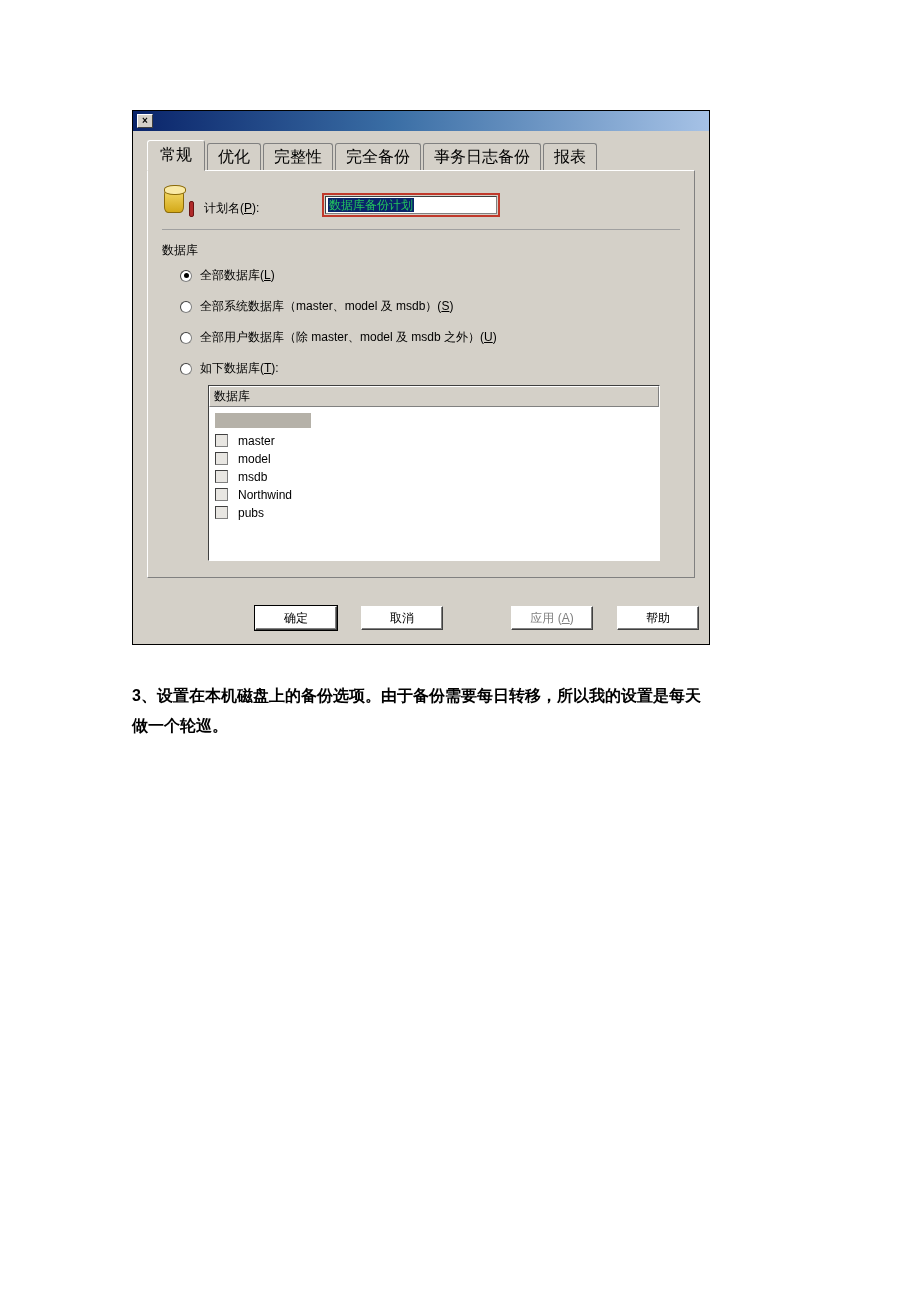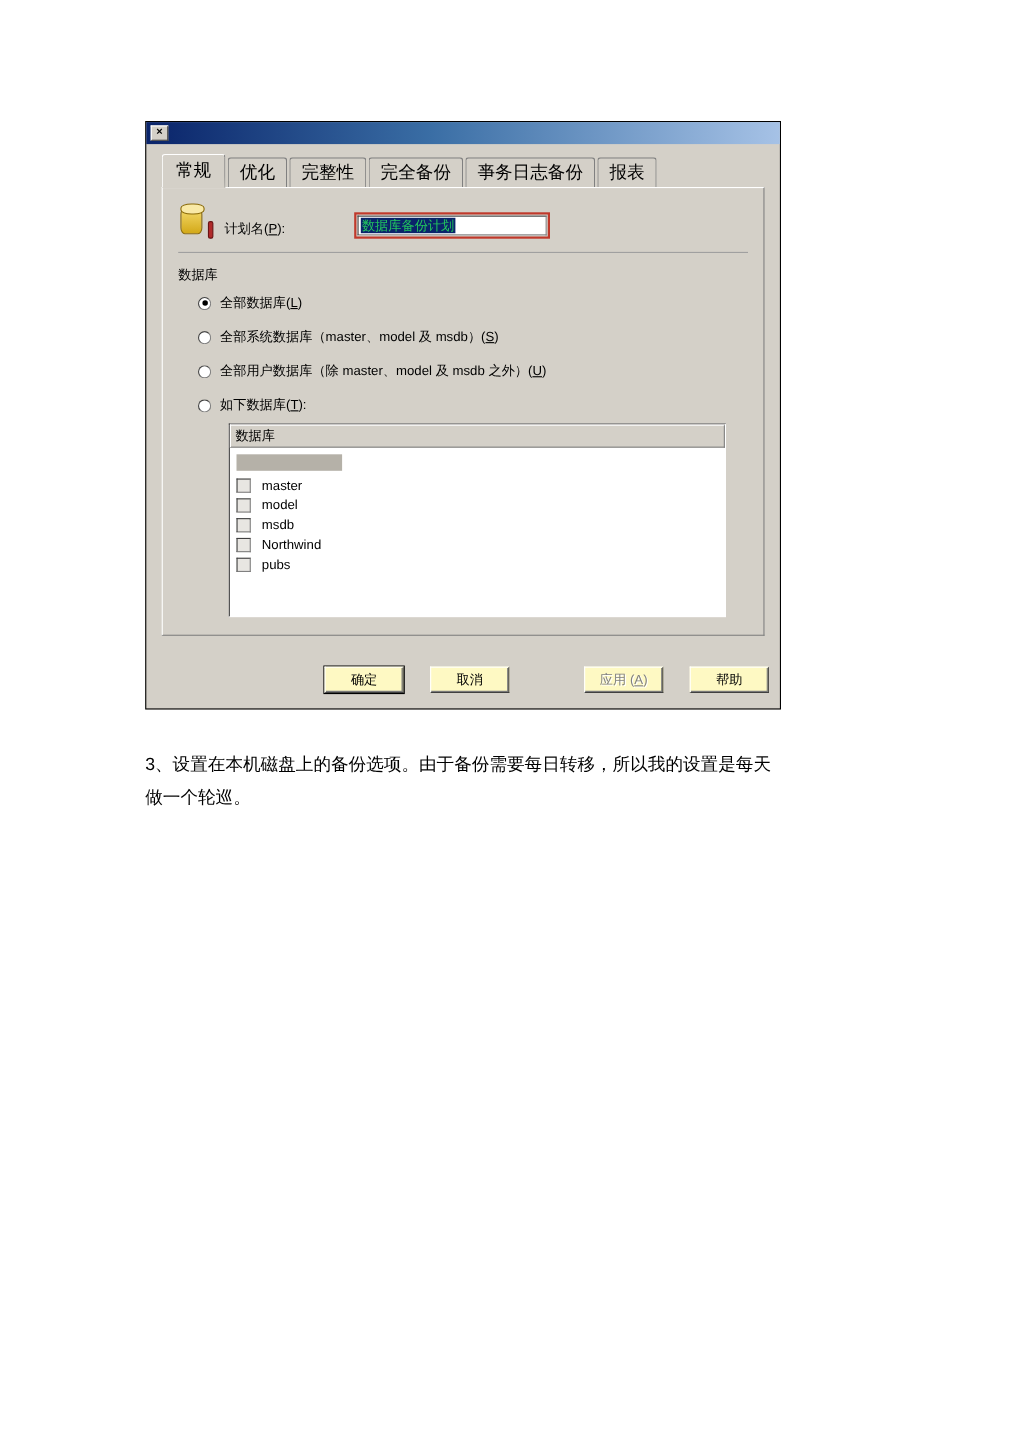--- a/index.html
+++ b/index.html
@@ -156,52 +156,53 @@
     padding: 1px 4px;
     font-size: 12px;
   }
   .list-body { padding: 4px 6px; }
   .list-selrow {
     width: 96px; height: 15px;
     background: #b5b1a8;
     margin: 2px 0 4px 0;
   }
   .list-row {
-    display: flex; align-items: center; gap: 10px;
+    display: flex; align-items: flex-start; gap: 10px;
     padding: 2px 0;
   }
   .cb {
     width: 13px; height: 13px;
     border: 1px solid #808080;
     border-top-color:#404040; border-left-color:#404040;
     background: #e8e6e2;
   }
   .buttons {
     display: flex; gap: 24px;
     justify-content: flex-end;
     padding: 14px 10px 14px 10px;
   }
   .btn {
-    width: 72px; height: 24px;
-    background: #fef9c3;
+    width: 82px; height: 24px;
+    background: #ffffff;
     border: 1px solid #fff;
     border-right-color:#404040; border-bottom-color:#404040;
     box-shadow: inset -1px -1px 0 #808080;
     display: flex; align-items: center; justify-content: center;
     font-size: 12px;
   }
   .btn.default {
     box-shadow: inset -1px -1px 0 #808080, 0 0 0 1px #000;
   }
   .btn.disabled { color: #808080; text-shadow: 1px 1px 0 #fff; margin-left: 44px; }
   .caption {
     margin-top: 36px;
     font-size: 16px;
     line-height: 1.9;
     width: 580px;
+    font-weight: bold;
   }
 </style>
 </head>
 <body>
 
 <div class="page">
   <div class="dialog">
 
     <div class="titlebar">
       <span class="close">×</span>

